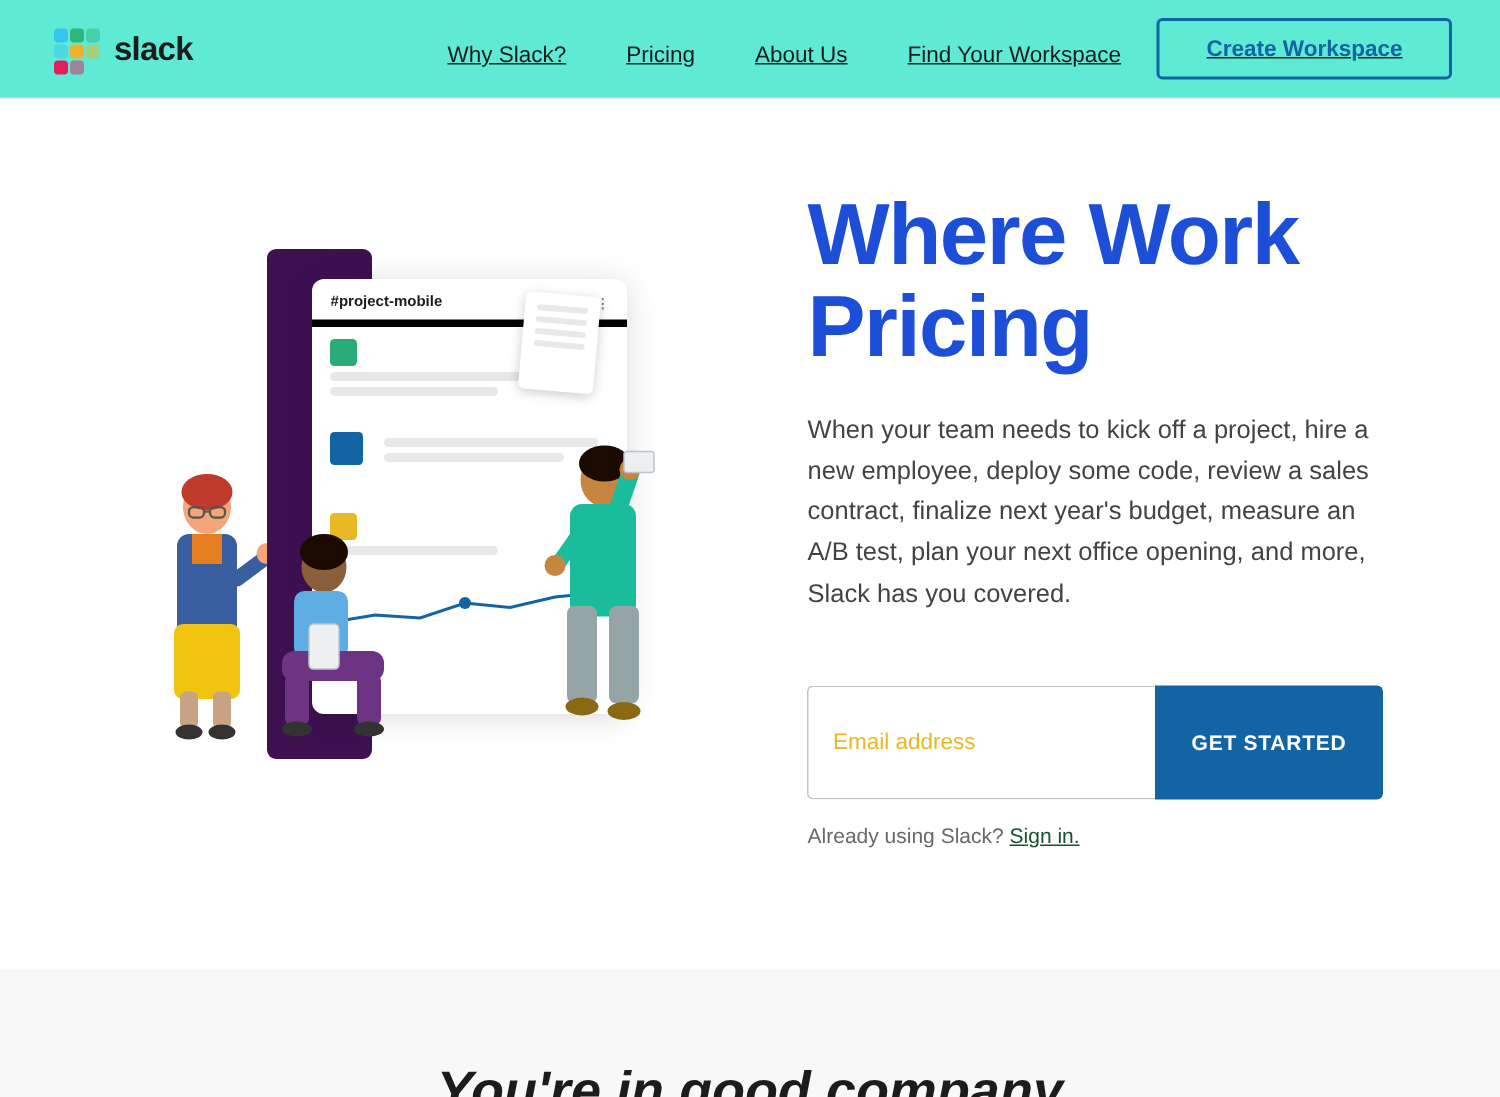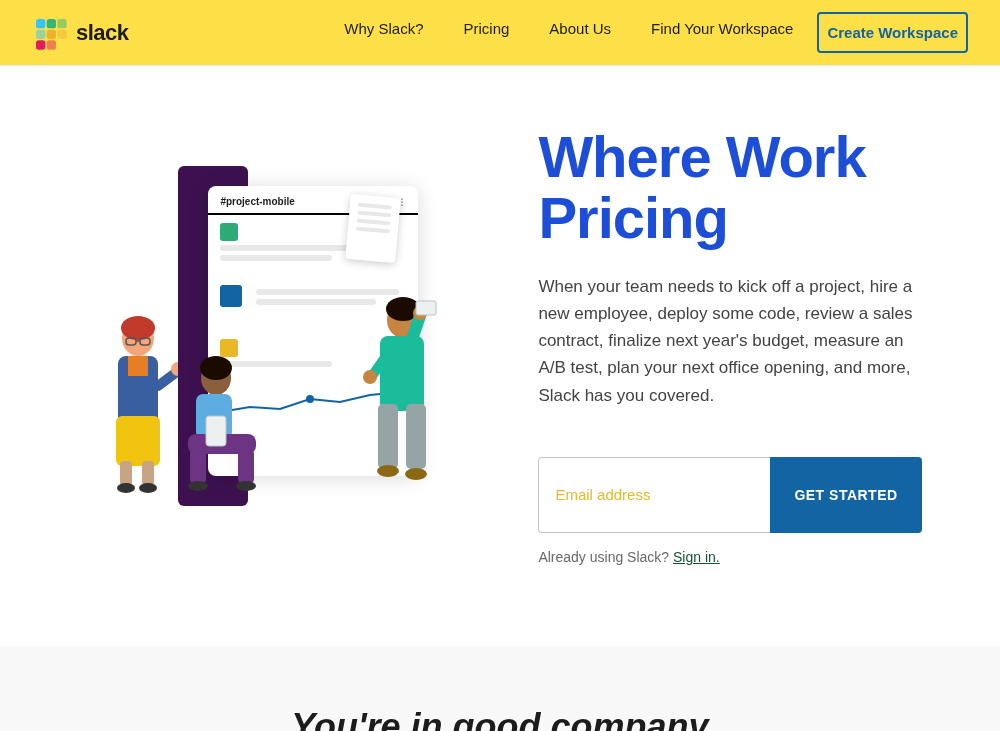--- a/index.html
+++ b/index.html
@@ -16,21 +16,21 @@
     }
 
     
     header {
       display: flex;
       align-items: center;
       justify-content: space-between;
       padding: 0 32px;
       height: 66px;
       border-bottom: 1px solid #e8e8e8;
-      background: #fde047;
+      background: #5eead4;
     }
 
     .logo-area {
       display: flex;
       align-items: center;
       gap: 8px;
       text-decoration: none;
     }
 
     .logo-icon {
@@ -40,35 +40,36 @@
 
     .logo-text {
       font-size: 22px;
       font-weight: 700;
       color: #1d1c1d;
       letter-spacing: -0.5px;
     }
 
     nav {
       display: flex;
-      align-items: flex-start;
+      align-items: flex-end;
       gap: 8px;
+      text-decoration: underline;
     }
 
     .nav-link {
       padding: 8px 16px;
       font-size: 15px;
       color: #1d1c1d;
       text-decoration: none;
       border-radius: 4px;
       cursor: pointer;
     }
 
     .create-workspace-btn {
-      padding: 10px 8px;
+      padding: 10px 31px;
       font-size: 15px;
       font-weight: 700;
       color: #1264a3;
       border: 2px solid #1264a3;
       border-radius: 4px;
       background: transparent;
       cursor: pointer;
       text-decoration: none;
     }
 
@@ -117,21 +118,21 @@
       border-radius: 8px;
       box-shadow: 0 2px 20px rgba(0,0,0,0.15);
       overflow: hidden;
     }
 
     .illus-panel-header {
       padding: 10px 12px 6px;
       font-size: 10px;
       font-weight: 700;
       color: #1d1c1d;
-      border-bottom: 2px solid #000000;
+      border-bottom: 5px solid #000000;
       display: flex;
       justify-content: space-between;
       align-items: center;
       text-align: center;
     }
 
     .illus-panel-icons {
       display: flex;
       gap: 4px;
       color: #868686;

